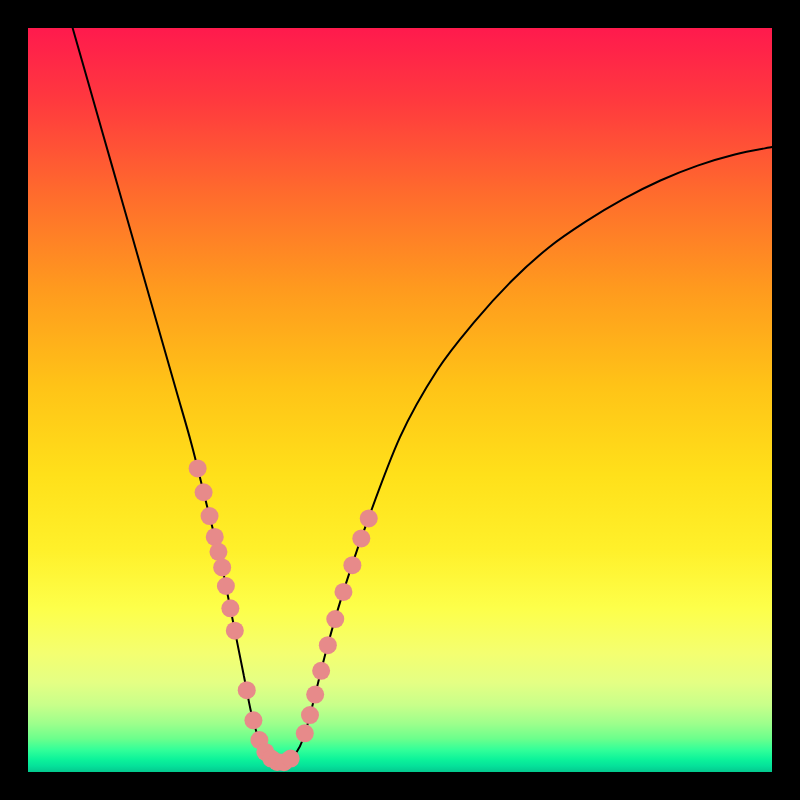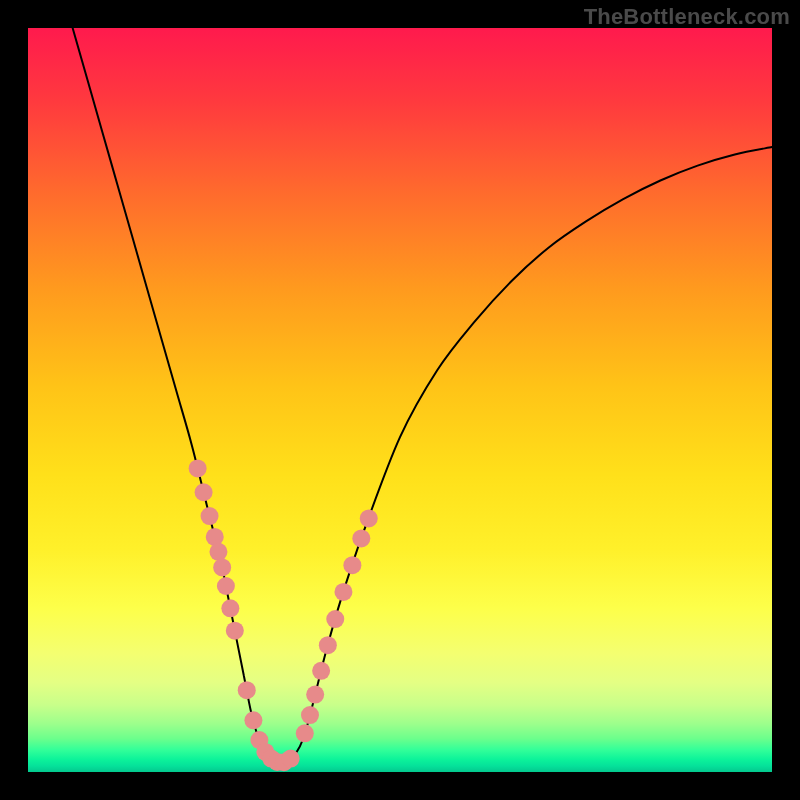--- a/index.html
+++ b/index.html
@@ -70,21 +70,20 @@
   }
   .dot {
     fill: #e78a8a;
     stroke: none;
   }
 </style>
 </head>
 <body>
 
 <div class="frame">
-  <div class="watermark">TheBottleneck.com</div>
   <div class="plot">
     <svg class="overlay" viewBox="0 0 744 744">
       <path id="curve-path" class="curve" d="M 44.64 0.00 C 47.12 8.68, 54.56 34.72, 59.52 52.08 C 64.48 69.44, 69.44 86.80, 74.40 104.16 C 79.36 121.52, 84.32 138.88, 89.28 156.24 C 94.24 173.60, 99.20 190.96, 104.16 208.32 C 109.12 225.68, 114.08 243.04, 119.04 260.40 C 124.00 277.76, 128.96 295.12, 133.92 312.48 C 138.88 329.84, 143.84 347.20, 148.80 364.56 C 153.76 381.92, 158.72 398.04, 163.68 416.64 C 168.64 435.24, 174.84 461.28, 178.56 476.16 C 182.28 491.04, 183.52 496.00, 186.00 505.92 C 188.48 515.84, 190.96 524.52, 193.44 535.68 C 195.92 546.84, 198.40 560.48, 200.88 572.88 C 203.36 585.28, 205.84 597.68, 208.32 610.08 C 210.80 622.48, 213.28 634.88, 215.76 647.28 C 218.24 659.68, 220.72 673.94, 223.20 684.48 C 225.68 695.02, 228.16 703.70, 230.64 710.52 C 233.12 717.34, 235.60 721.68, 238.08 725.40 C 240.56 729.12, 243.04 731.23, 245.52 732.84 C 248.00 734.45, 250.48 735.07, 252.96 735.07 C 255.44 735.07, 257.92 734.45, 260.40 732.84 C 262.88 731.23, 265.36 729.12, 267.84 725.40 C 270.32 721.68, 272.80 717.34, 275.28 710.52 C 277.76 703.70, 279.00 698.74, 282.72 684.48 C 286.44 670.22, 292.64 643.56, 297.60 624.96 C 302.56 606.36, 306.28 592.72, 312.48 572.88 C 318.68 553.04, 324.88 533.20, 334.80 505.92 C 344.72 478.64, 359.60 436.48, 372.00 409.20 C 384.40 381.92, 396.80 361.46, 409.20 342.24 C 421.60 323.02, 434.00 308.76, 446.40 293.88 C 458.80 279.00, 471.20 265.36, 483.60 252.96 C 496.00 240.56, 508.40 229.40, 520.80 219.48 C 533.20 209.56, 545.60 201.50, 558.00 193.44 C 570.40 185.38, 582.80 177.94, 595.20 171.12 C 607.60 164.30, 620.00 158.10, 632.40 152.52 C 644.80 146.94, 657.20 141.98, 669.60 137.64 C 682.00 133.30, 694.40 129.58, 706.80 126.48 C 719.20 123.38, 737.80 120.28, 744.00 119.04"></path>
       <g id="dots-group">
           <circle cx="169.63" cy="440.45" r="9" class="dot"></circle>
           <circle cx="175.58" cy="464.26" r="9" class="dot"></circle>
           <circle cx="181.54" cy="488.06" r="9" class="dot"></circle>
           <circle cx="186.74" cy="508.90" r="9" class="dot"></circle>
           <circle cx="190.46" cy="523.78" r="9" class="dot"></circle>
           <circle cx="194.18" cy="539.40" r="9" class="dot"></circle>

